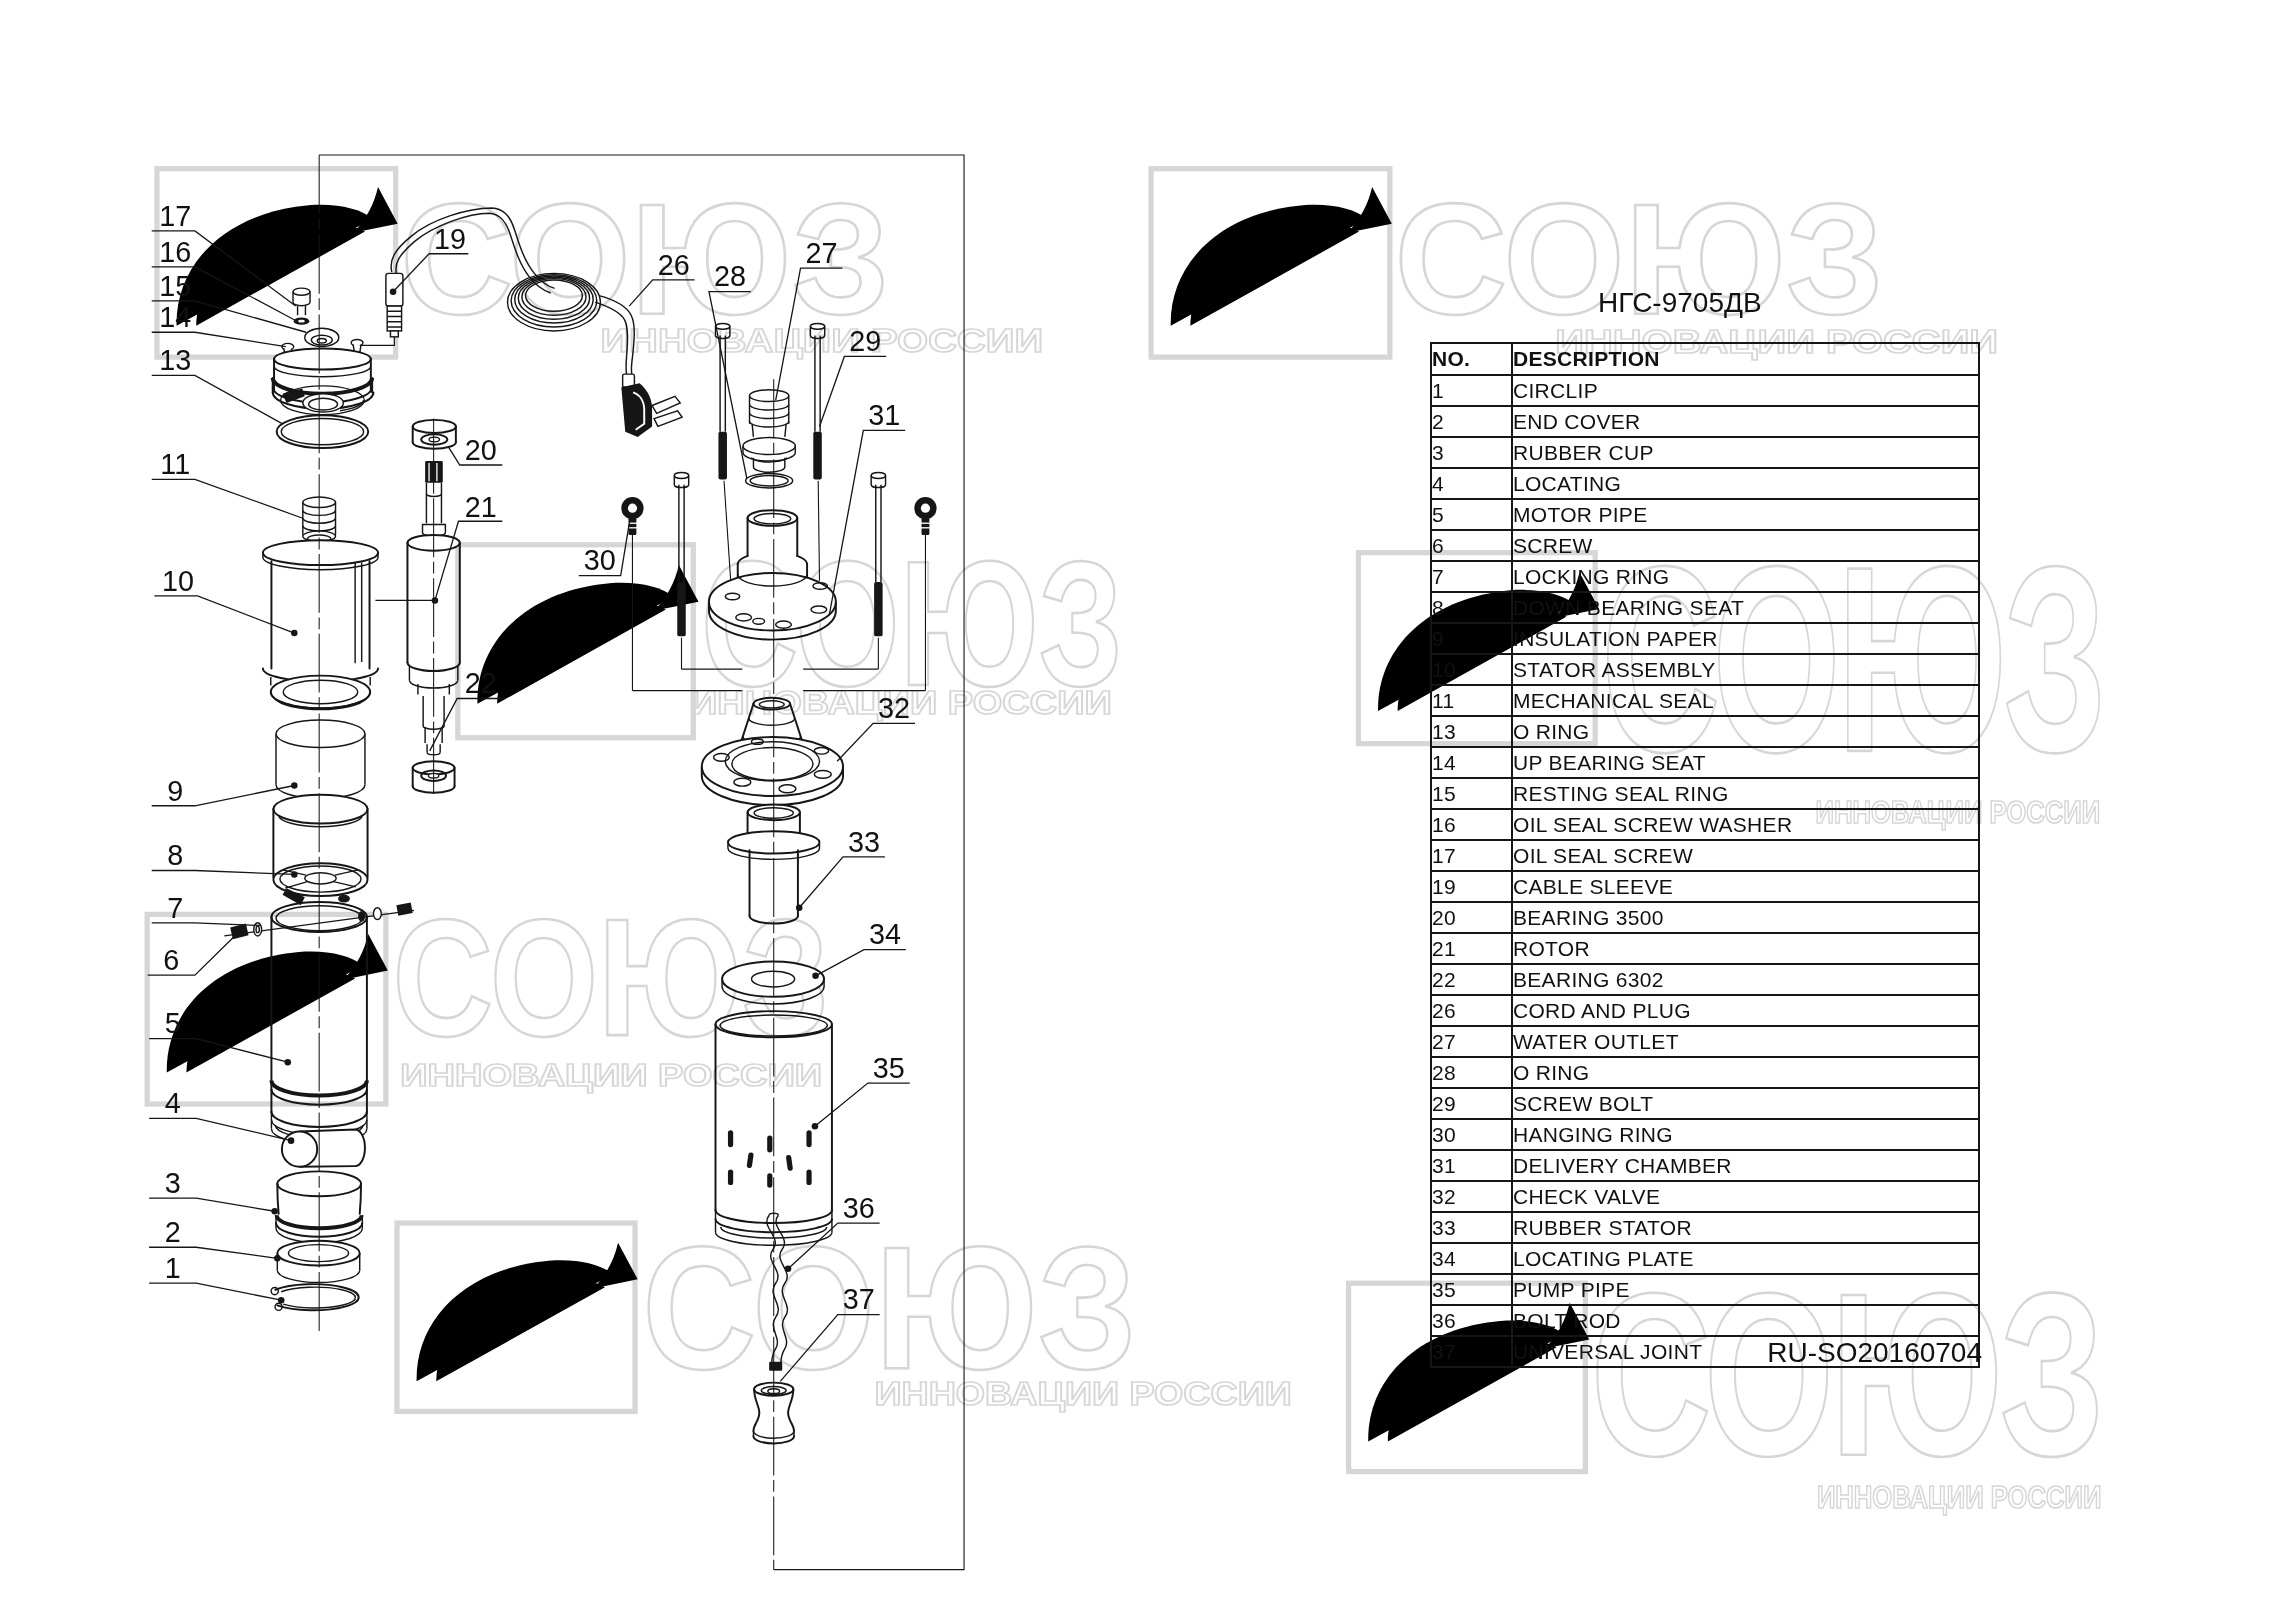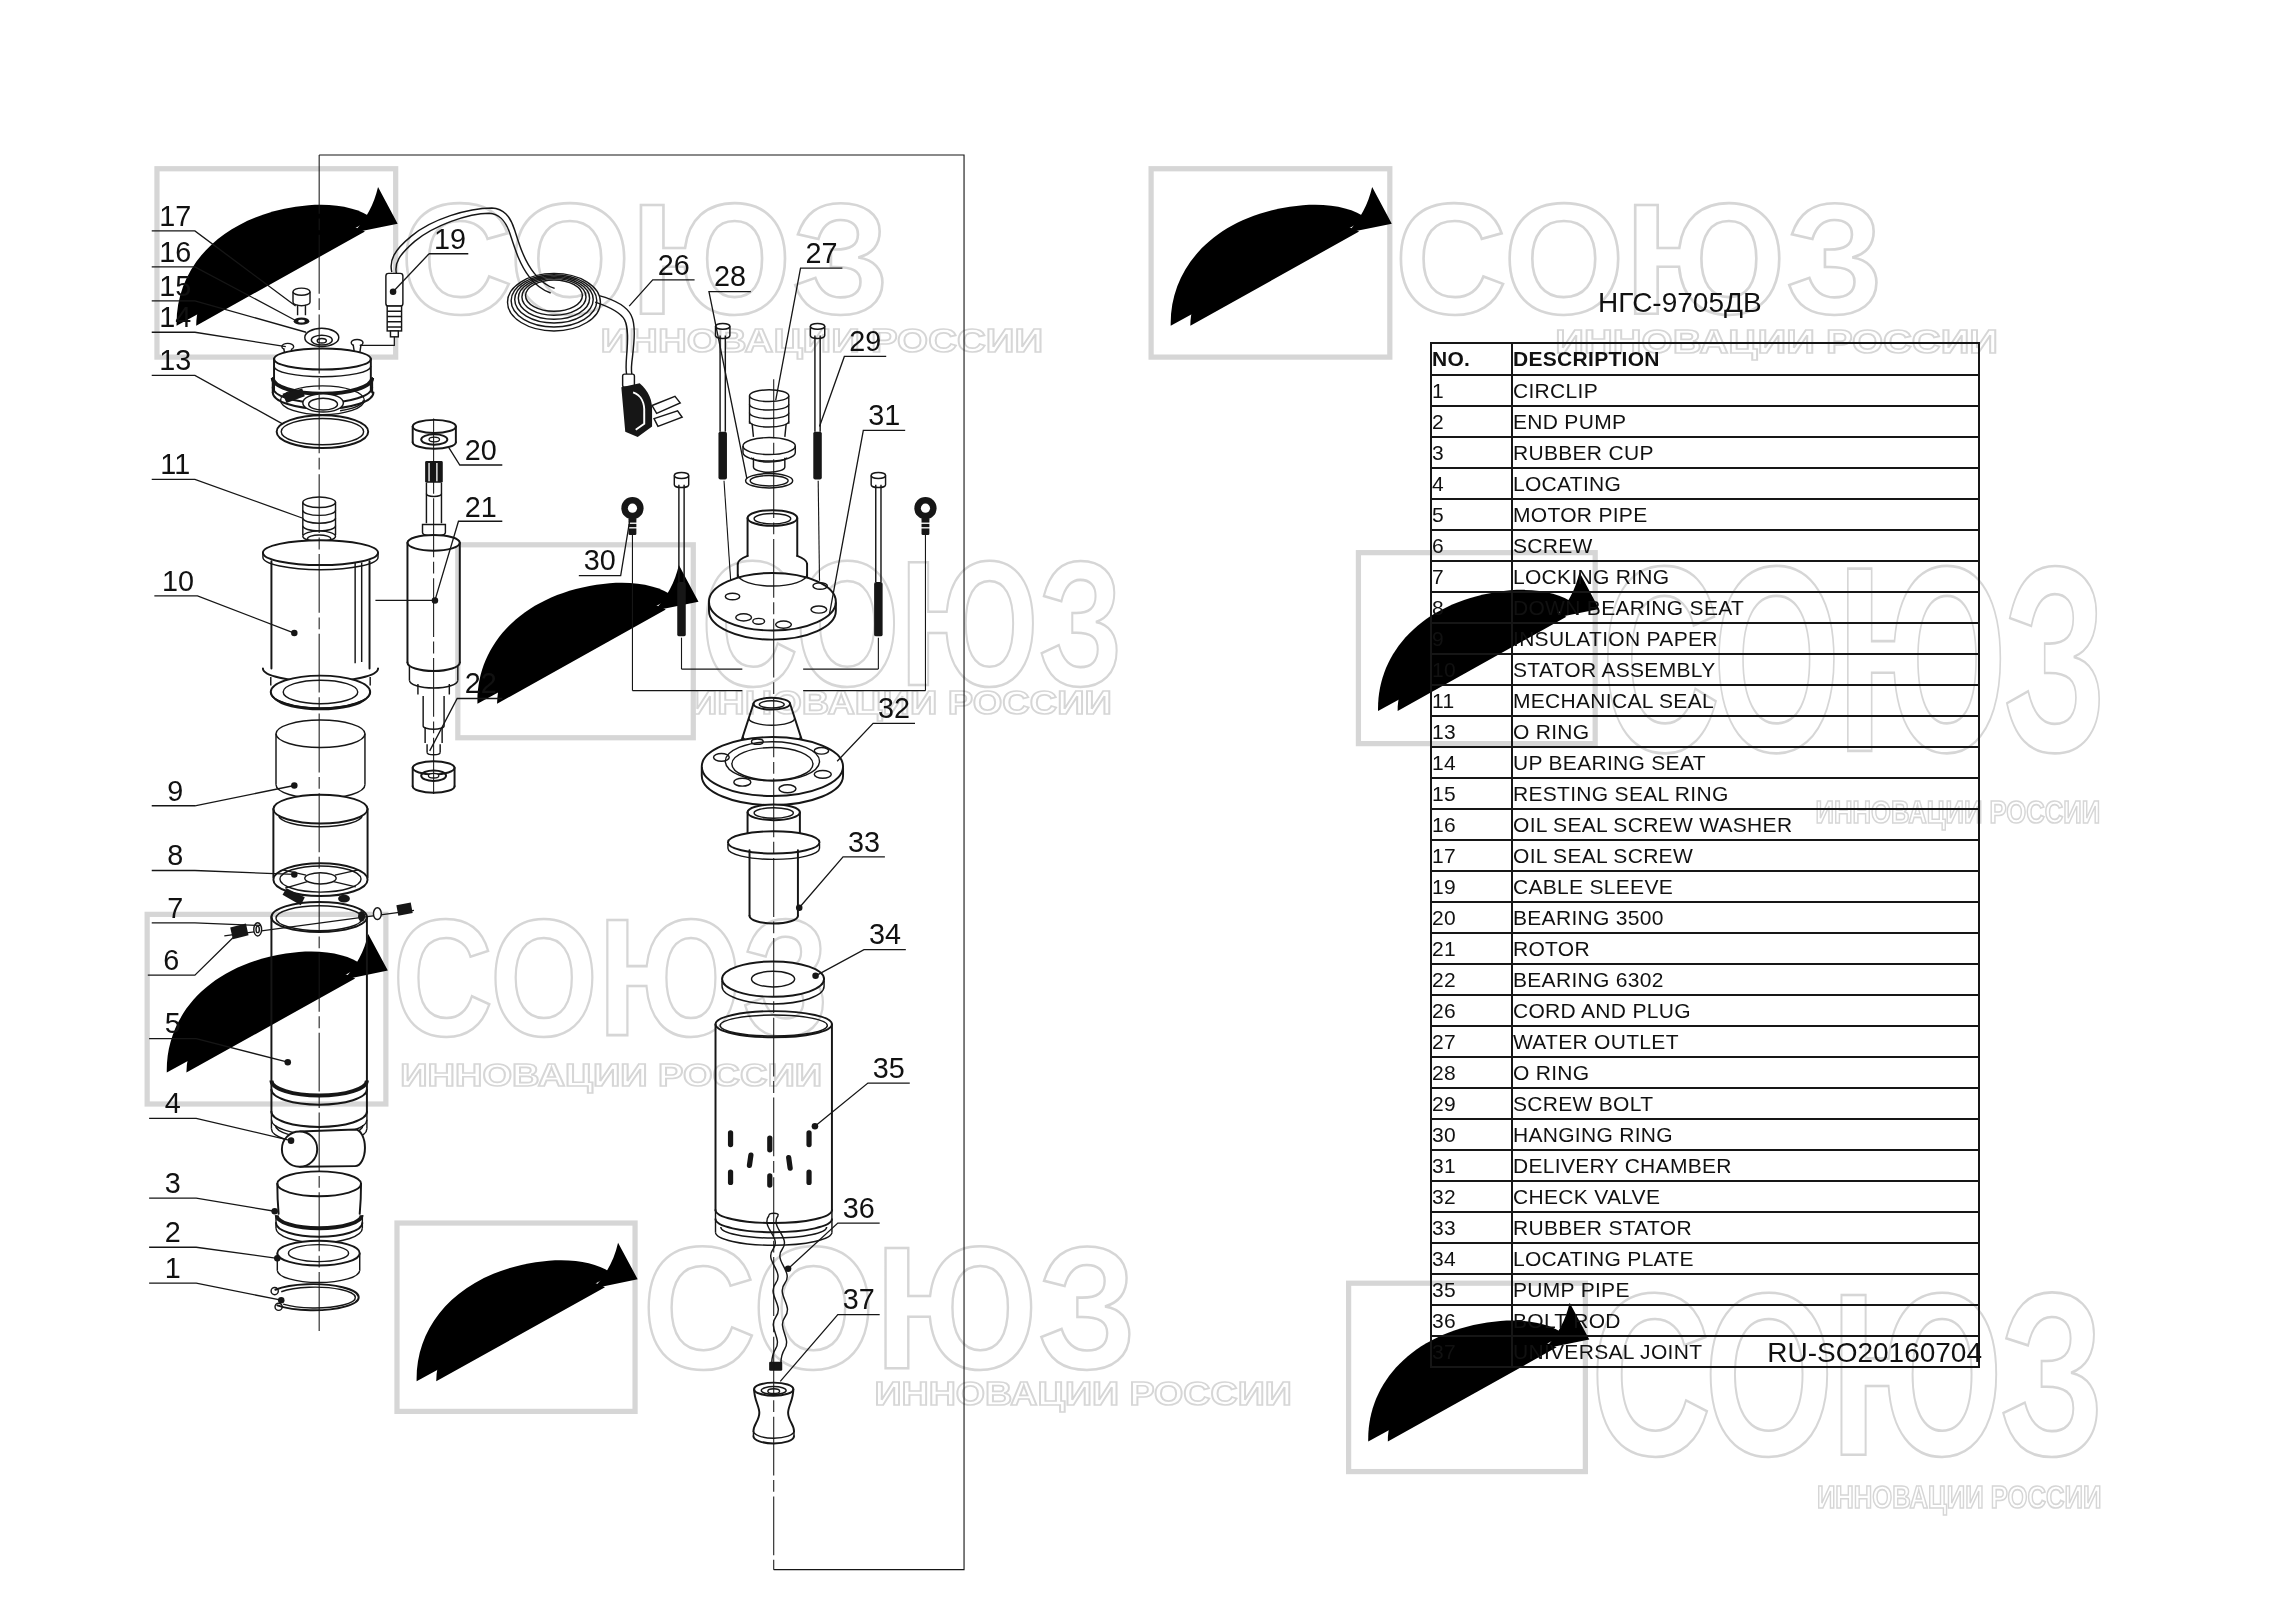--- a/index.html
+++ b/index.html
@@ -542,21 +542,21 @@
       <th class="col-desc">DESCRIPTION</th>
     </tr>
   </thead>
   <tbody id="parts-body">
         <tr>
           <td class="col-no">1</td>
           <td class="col-desc">CIRCLIP</td>
         </tr>
         <tr>
           <td class="col-no">2</td>
-          <td class="col-desc">END PUMP</td>
+          <td class="col-desc">END COVER</td>
         </tr>
         <tr>
           <td class="col-no">3</td>
           <td class="col-desc">RUBBER CUP</td>
         </tr>
         <tr>
           <td class="col-no">4</td>
           <td class="col-desc">LOCATING</td>
         </tr>
         <tr>

